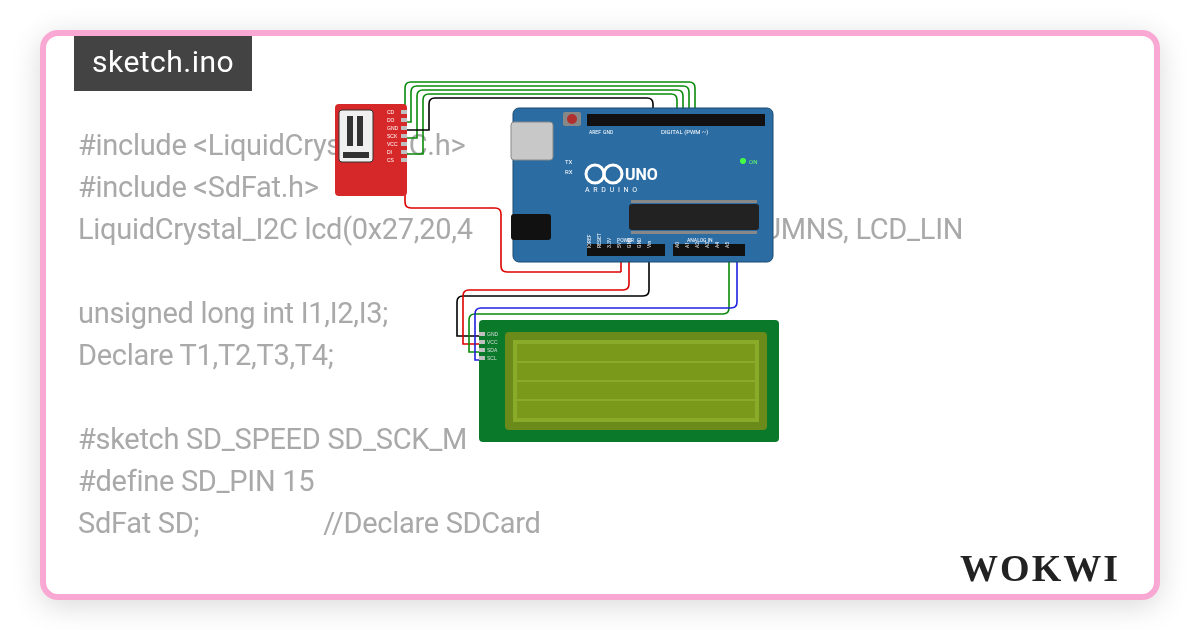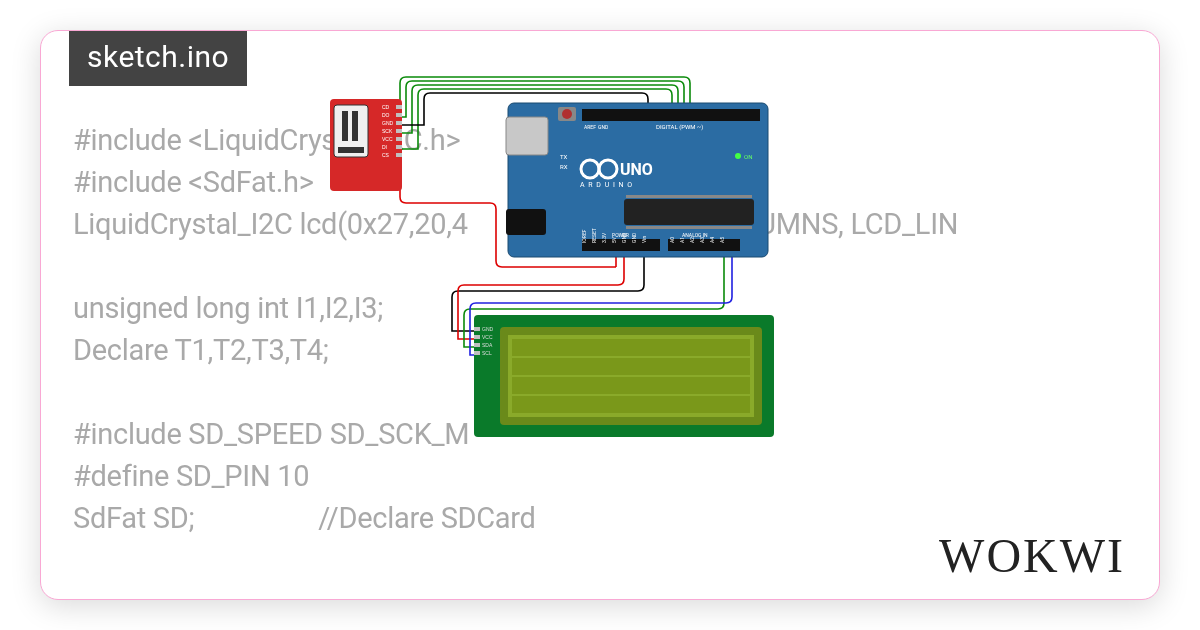--- a/index.html
+++ b/index.html
@@ -10,21 +10,21 @@
     font-family: -apple-system, BlinkMacSystemFont, "Segoe UI", Roboto, sans-serif;
     position: relative;
     overflow: hidden;
   }
   .frame {
     position: absolute;
     left: 40px;
     top: 30px;
     width: 1120px;
     height: 570px;
-    border: 1px solid #f9a8d4;
+    border: 6px solid #f9a8d4;
     border-radius: 18px;
     background: #fff;
     box-shadow: 0 6px 30px rgba(0,0,0,0.15);
     overflow: hidden;
   }
   .tab {
     position: absolute;
     left: 28px;
     top: -2px;
     background: #434343;
@@ -49,46 +49,46 @@
     position: absolute;
     left: 283px;
     top: 38px;
     width: 650px;
     height: 430px;
     pointer-events: none;
   }
   .brand {
     position: absolute;
     right: 34px;
-    bottom: 16px;
+    bottom: 4px;
     font-family: Georgia, serif;
-    font-size: 48px;
+    font-size: 38px;
     letter-spacing: 2px;
     color: #222;
-    font-weight: 400;
+    font-weight: 700;
   }
 </style>
 </head>
 <body>
 
 <div class="frame">
 
   <div class="tab">
     <span>sketch.ino</span>
   </div>
 
   <div class="code"><span>#include &lt;LiquidCrystal_I2C.h&gt;</span>
 <span>#include &lt;SdFat.h&gt;</span>
 <span>LiquidCrystal_I2C lcd(0x27,20,4                         LCD_COLUMNS, LCD_LIN</span>
 <span></span>
 <span>unsigned long int I1,I2,I3;</span>
 <span>Declare T1,T2,T3,T4;</span>
 <span></span>
-<span>#include SD_SPEED SD_SCK_M</span>
-<span>#define SD_PIN 10</span>
+<span>#sketch SD_SPEED SD_SCK_M</span>
+<span>#define SD_PIN 15</span>
 <span>SdFat SD;                  //Declare SDCard</span></div>
 
   <div class="diagram">
     <svg width="650" height="430" viewBox="0 0 650 430">
 
       <g fill="none" stroke-width="1.6">
 
         <path d="M76 40 L76 14 Q76 8 82 8 L360 8 Q366 8 366 14 L366 48" stroke="#0a8a0a"></path>
         <path d="M76 48 L82 48 L82 18 Q82 12 88 12 L354 12 Q360 12 360 18 L360 48" stroke="#0a8a0a"></path>
         <path d="M76 64 L88 64 L88 22 Q88 16 94 16 L348 16 Q354 16 354 22 L354 48" stroke="#0a8a0a"></path>

